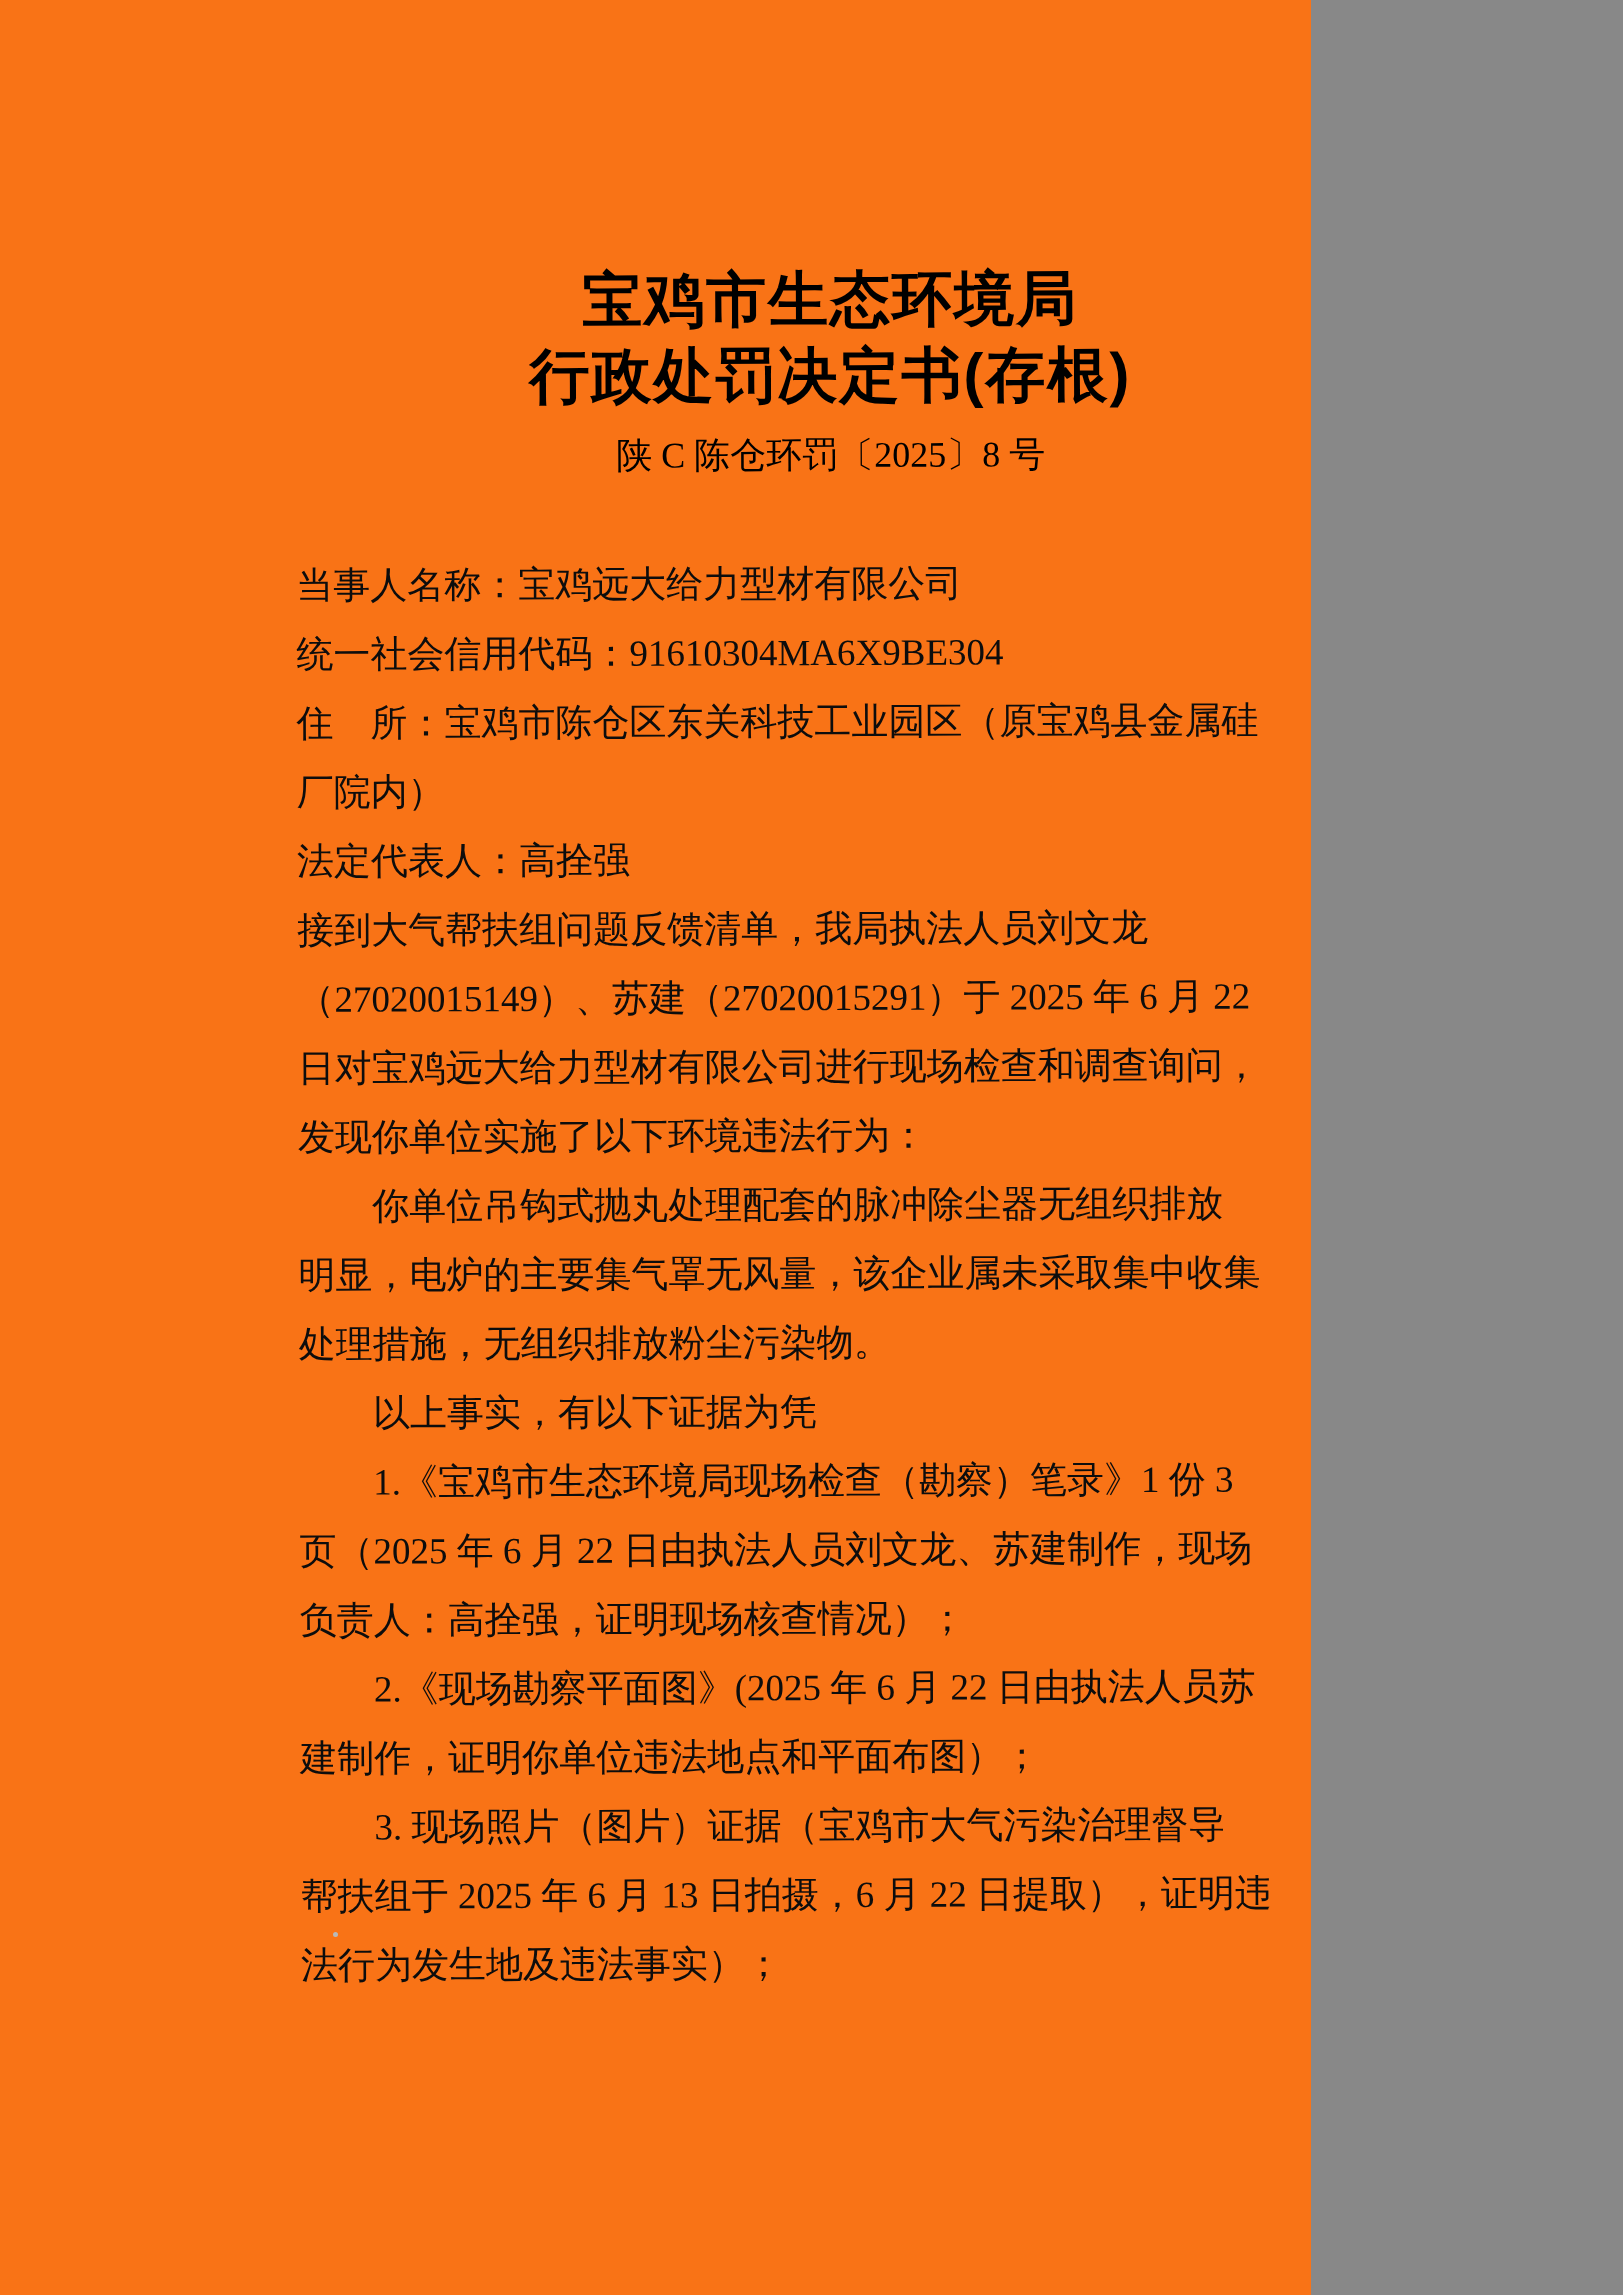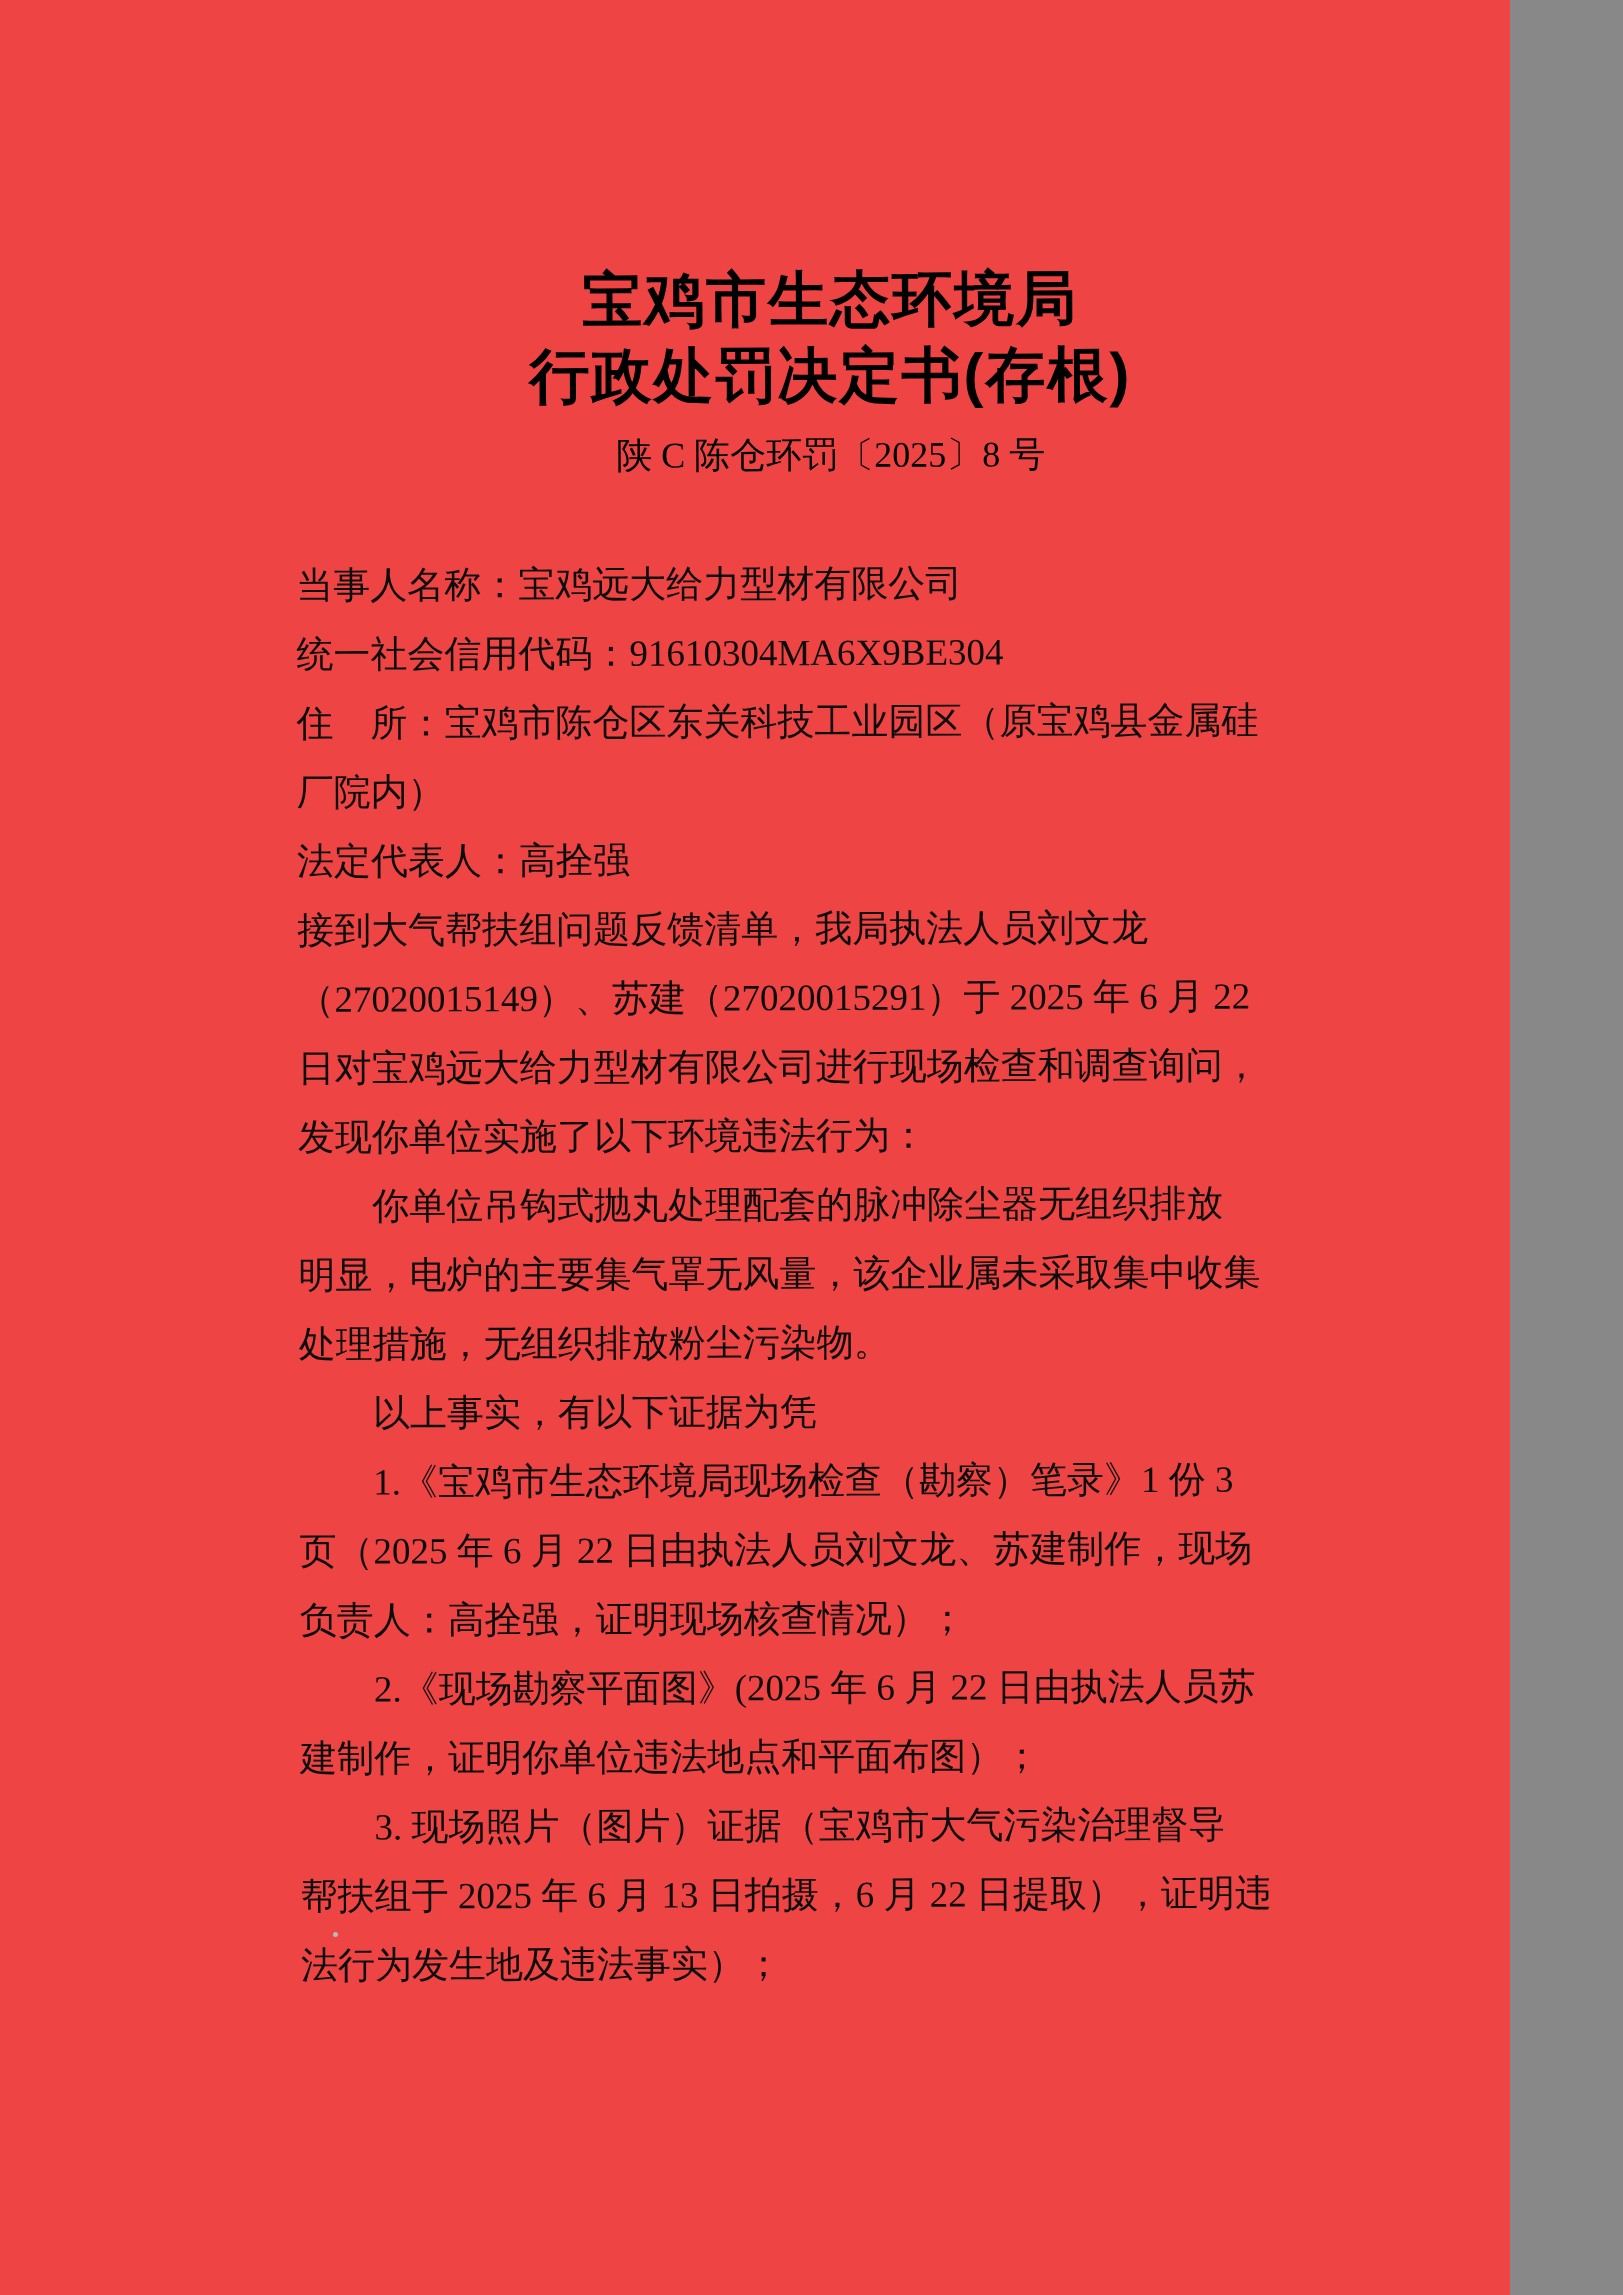--- a/index.html
+++ b/index.html
@@ -2,23 +2,23 @@
 <html style="font-size:10.5px"><head>
 <meta charset="utf-8">
 <style>
   html, body {
     margin: 0;
     padding: 0;
     background: #888;
   }
   .page {
     position: relative;
-    width: 1510px;
+    width: 1311px;
     height: 2295px;
-    background: #ef4444;
+    background: #f97316;
     overflow: hidden;
     font-family: "Liberation Serif", serif;
   }
   .content {
     position: absolute;
     left: 298px;
     top: 262px;
     width: 1070px;
     transform: rotate(-0.2deg);
   }

